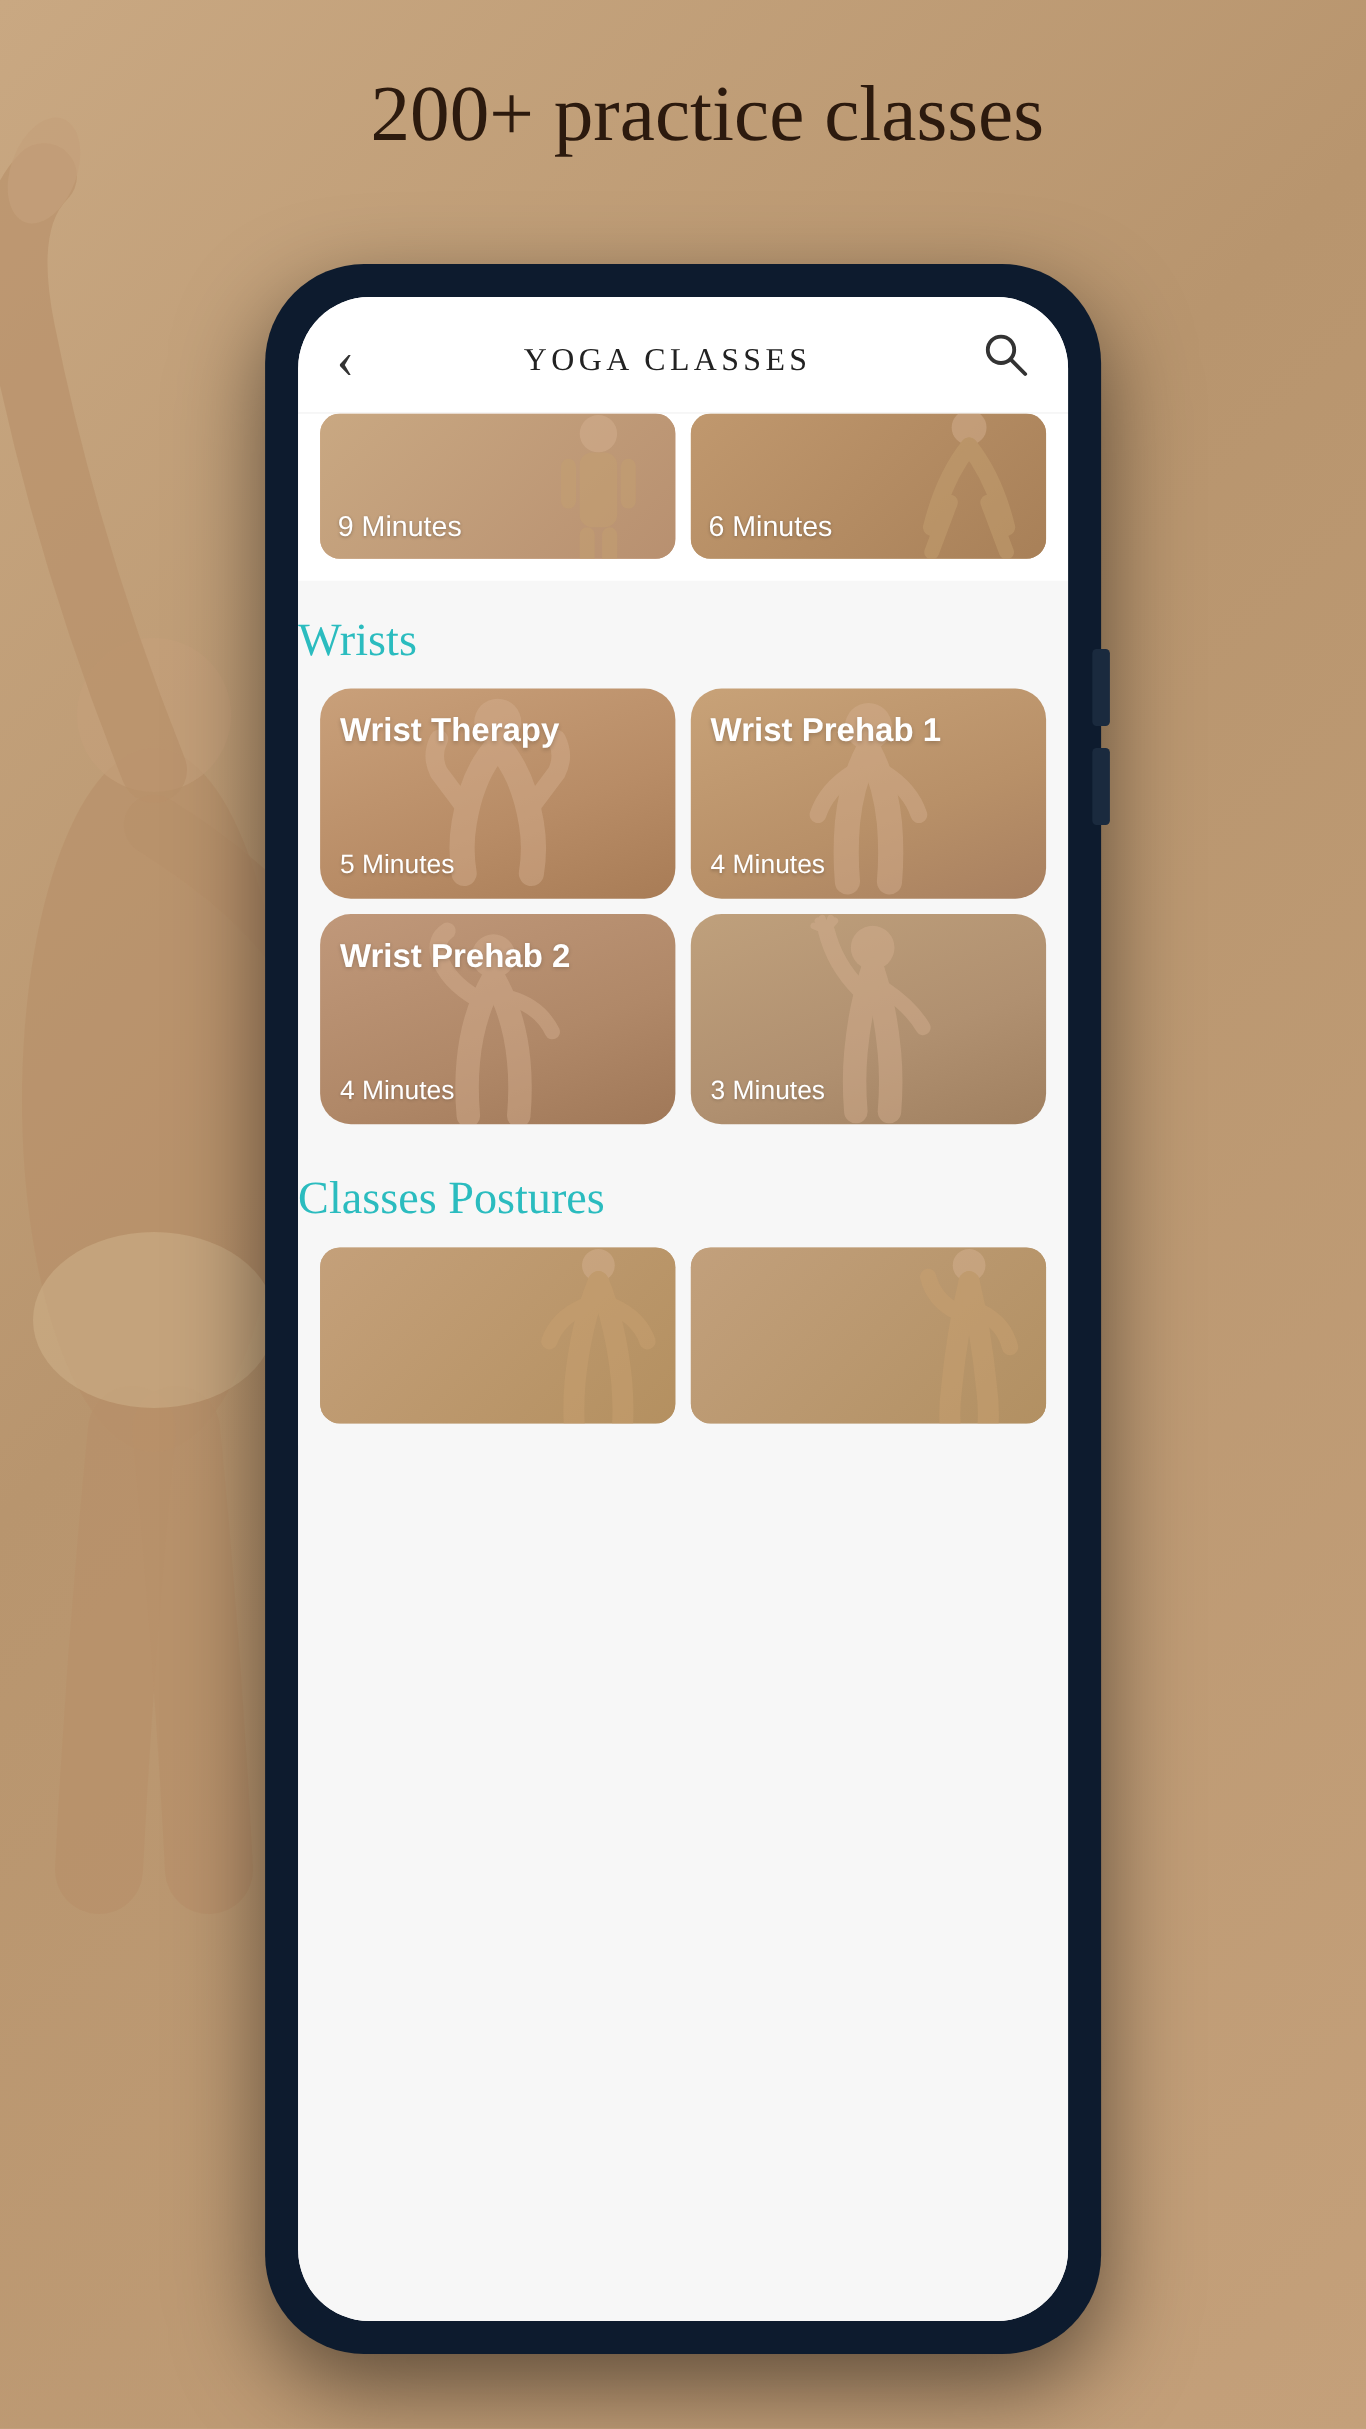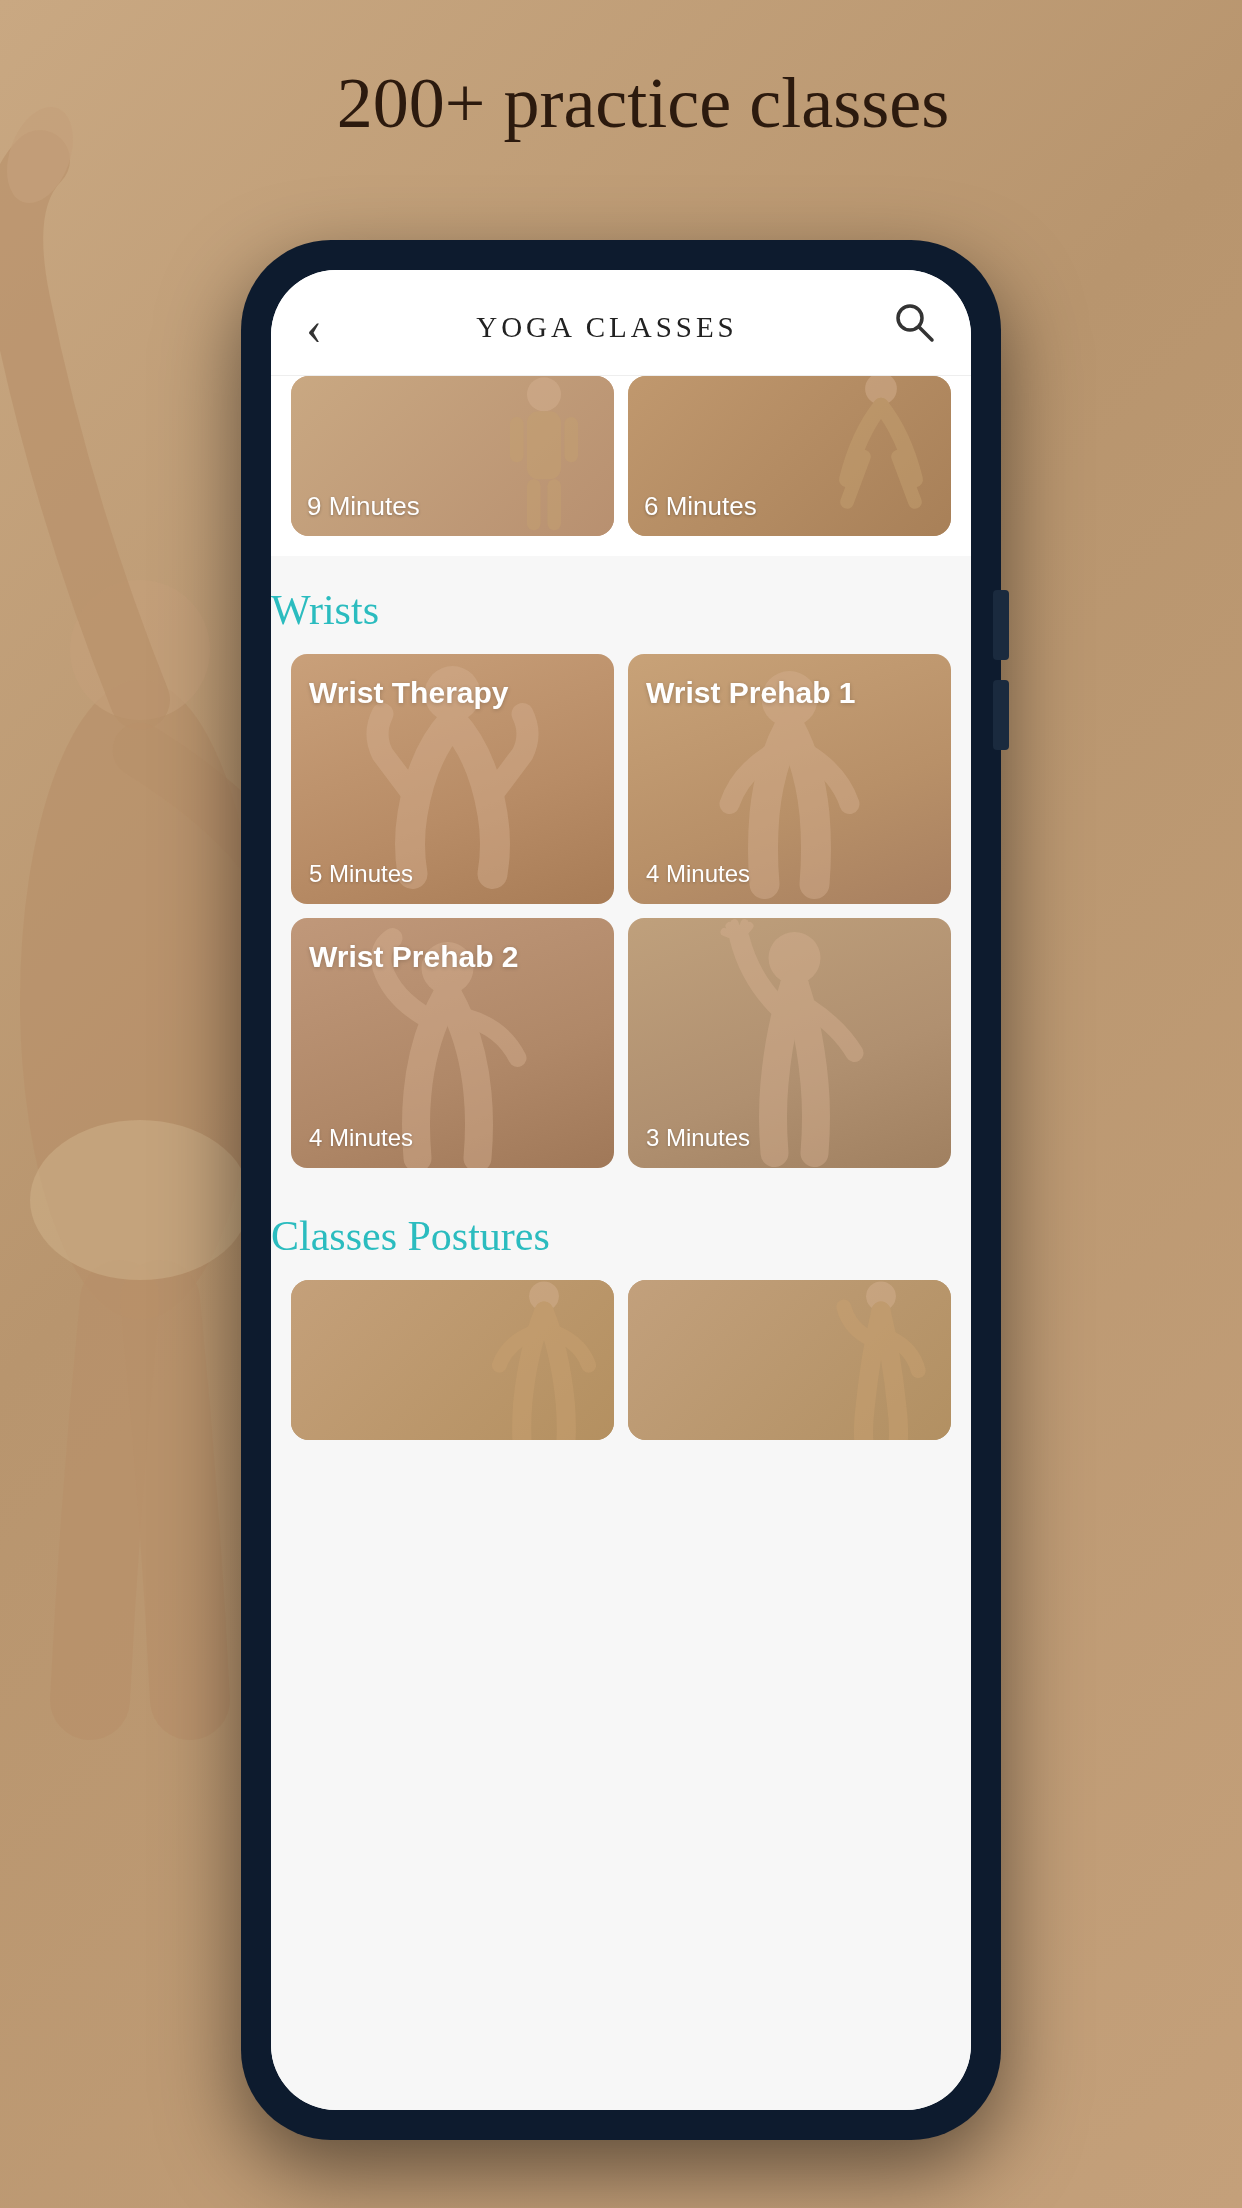--- a/index.html
+++ b/index.html
@@ -105,21 +105,21 @@
     
     .cards-row {
       display: flex;
       gap: 14px;
       padding: 0 20px 20px;
       background: #fff;
     }
 
     .card-small {
       flex: 1;
-      height: 160px;
+      height: 132px;
       border-radius: 18px;
       position: relative;
       overflow: hidden;
     }
 
     .card-bg-1 {
       background: linear-gradient(135deg, #d4a882 0%, #c09070 100%);
     }
 
     .card-bg-2 {
@@ -148,23 +148,23 @@
 
     
     .cards-grid {
       display: grid;
       grid-template-columns: 1fr 1fr;
       gap: 14px;
       padding: 0 20px 14px;
     }
 
     .class-card {
-      border-radius: 16px;
+      border-radius: 28px;
       overflow: hidden;
-      height: 250px;
+      height: 191px;
       position: relative;
       cursor: pointer;
     }
 
     .card-bg-wrist1 {
       background: linear-gradient(160deg, #c9a07a 0%, #b88c66 60%, #a87c56 100%);
     }
     .card-bg-wrist2 {
       background: linear-gradient(160deg, #c8a278 0%, #b89068 60%, #a88060 100%);
     }

